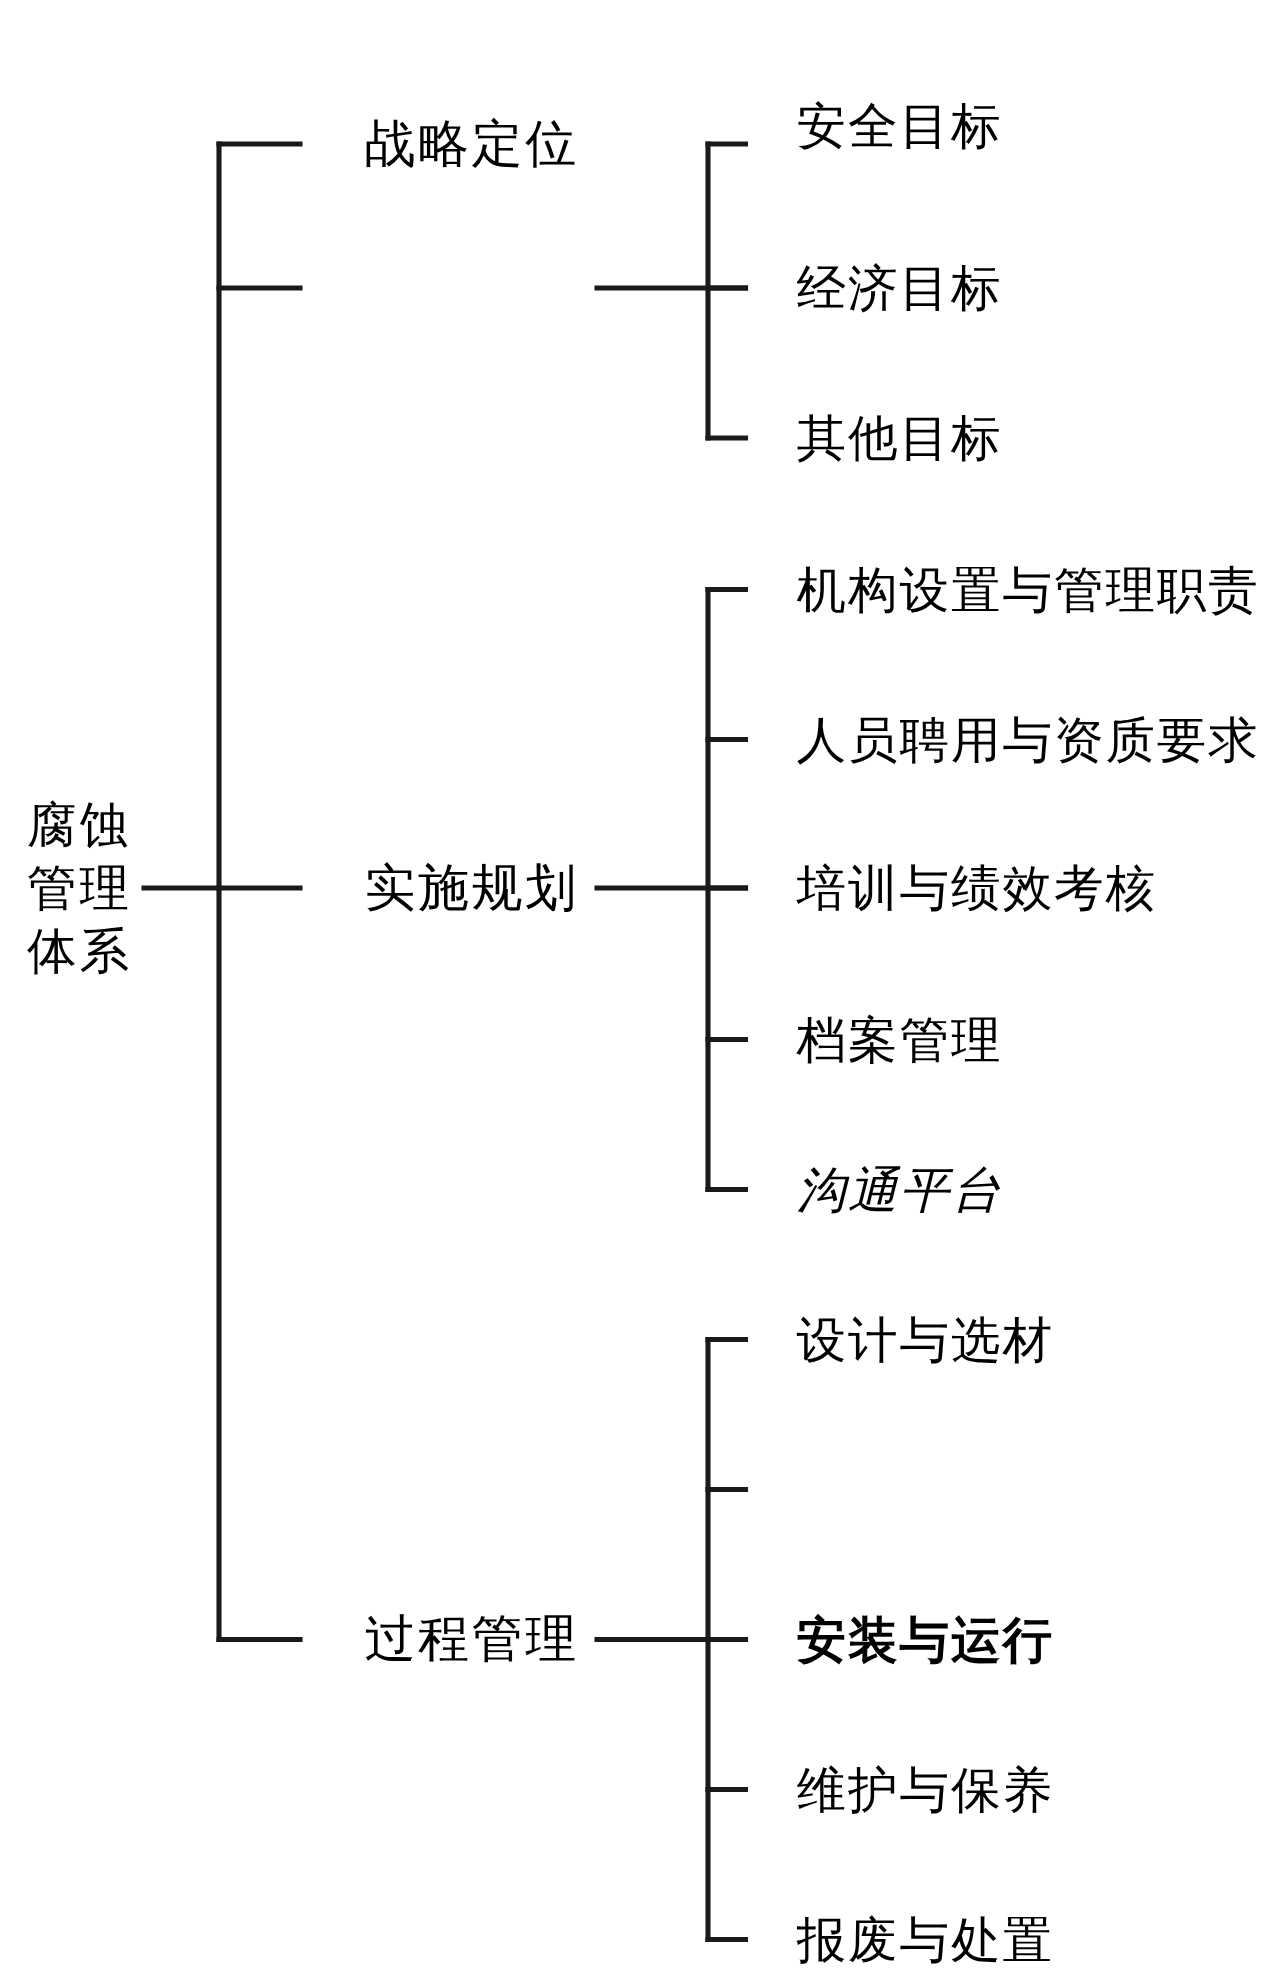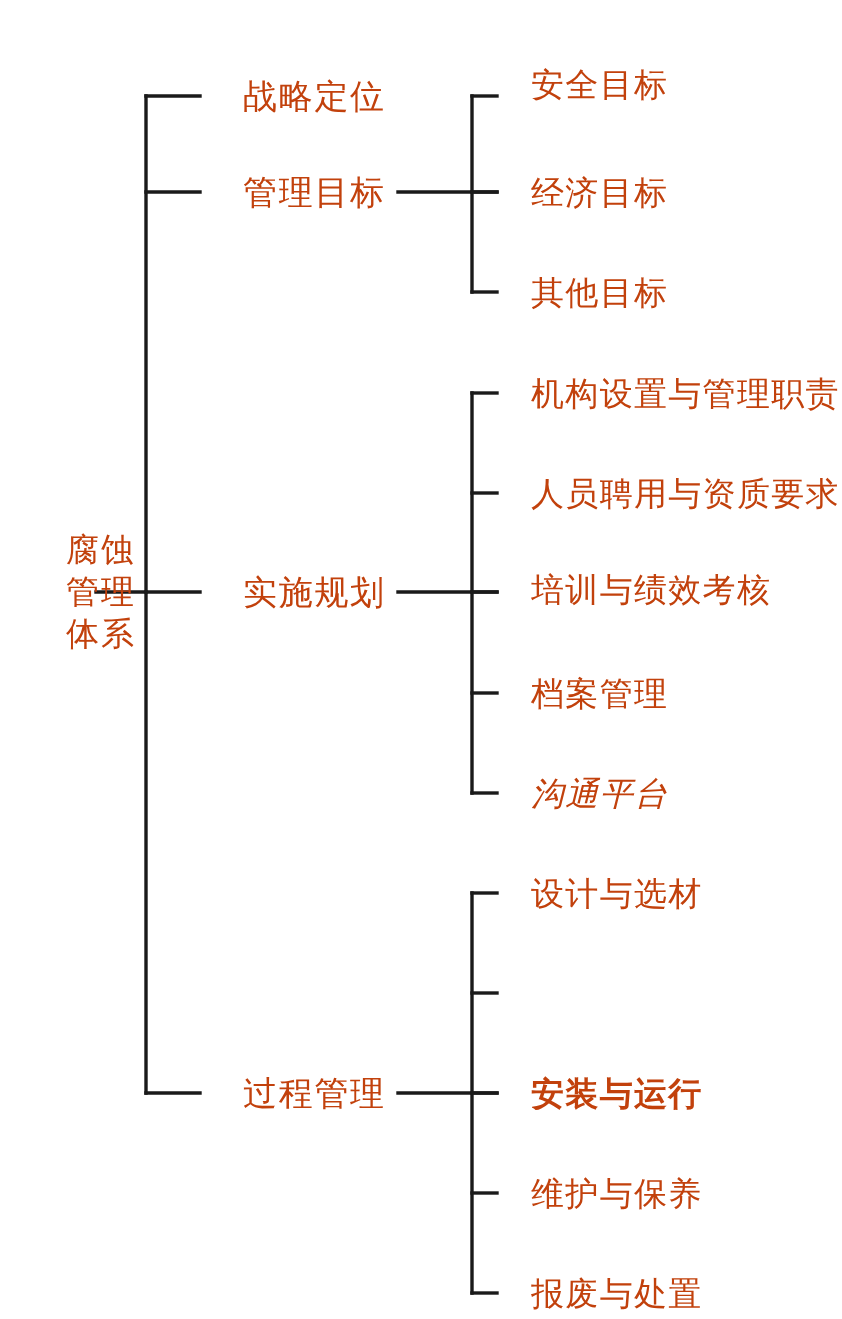--- a/index.html
+++ b/index.html
@@ -27,21 +27,21 @@
     left: 0;
     top: 0;
     width: 842px;
     height: 1319px;
     display: block;
   }
   .node-label {
     position: absolute;
     white-space: nowrap;
     font-family: "DejaVu Serif", "Liberation Serif", serif;
-    color: #c2410c;
+    color: #000000;
     line-height: 1;
     letter-spacing: 0.02em;
   }
   .root-label {
     left: 18px;
     width: 84px;
     text-align: left;
     font-size: 33px;
     line-height: 42px;
   }
@@ -90,38 +90,37 @@
         <line x1="398" y1="1093" x2="497" y2="1093"></line>
         <line x1="472" y1="893" x2="472" y2="1293"></line>
         <line x1="472" y1="893" x2="497" y2="893"></line>
         <line x1="472" y1="993" x2="497" y2="993"></line>
         <line x1="472" y1="1093" x2="497" y2="1093"></line>
         <line x1="472" y1="1193" x2="497" y2="1193"></line>
         <line x1="472" y1="1293" x2="497" y2="1293"></line>
       </g>
   </svg>
 
-  <div class="node-label root-label" id="root-label" style="top: 529px; margin-left: 48px;">
+  <div class="node-label root-label" id="root-label" style="top: 529px;">
       <span class="root-line">腐蚀</span>
       <span class="root-line">管理</span>
       <span class="root-line">体系</span>
     </div>
 
   <div class="node-label level1-label" style="top:96px;">战略定位</div>
-  <div class="node-label level1-label" style="top:192px;">管理目标</div>
   <div class="node-label level1-label" style="top:592px;">实施规划</div>
   <div class="node-label level1-label" style="top:1093px;">过程管理</div>
 
   <div class="node-label level2-label" style="top:84px;">安全目标</div>
   <div class="node-label level2-label" style="top:192px;">经济目标</div>
   <div class="node-label level2-label" style="top:292px;">其他目标</div>
 
   <div class="node-label level2-label" style="top:393px;">机构设置与管理职责</div>
   <div class="node-label level2-label" style="top:493px;">人员聘用与资质要求</div>
-  <div class="node-label level2-label" style="top:592px;font-family:Liberation Mono, monospace;">培训与绩效考核</div>
+  <div class="node-label level2-label" style="top:592px;">培训与绩效考核</div>
   <div class="node-label level2-label" style="top:693px;text-align:center;">档案管理</div>
   <div class="node-label level2-label" style="top:793px;font-style:italic;">沟通平台</div>
 
   <div class="node-label level2-label" style="top:893px;">设计与选材</div>
   <div class="node-label level2-label" style="top:1093px;font-weight:bold;">安装与运行</div>
   <div class="node-label level2-label" style="top:1193px;">维护与保养</div>
   <div class="node-label level2-label" style="top:1293px;">报废与处置</div>
 
 </div>
 

